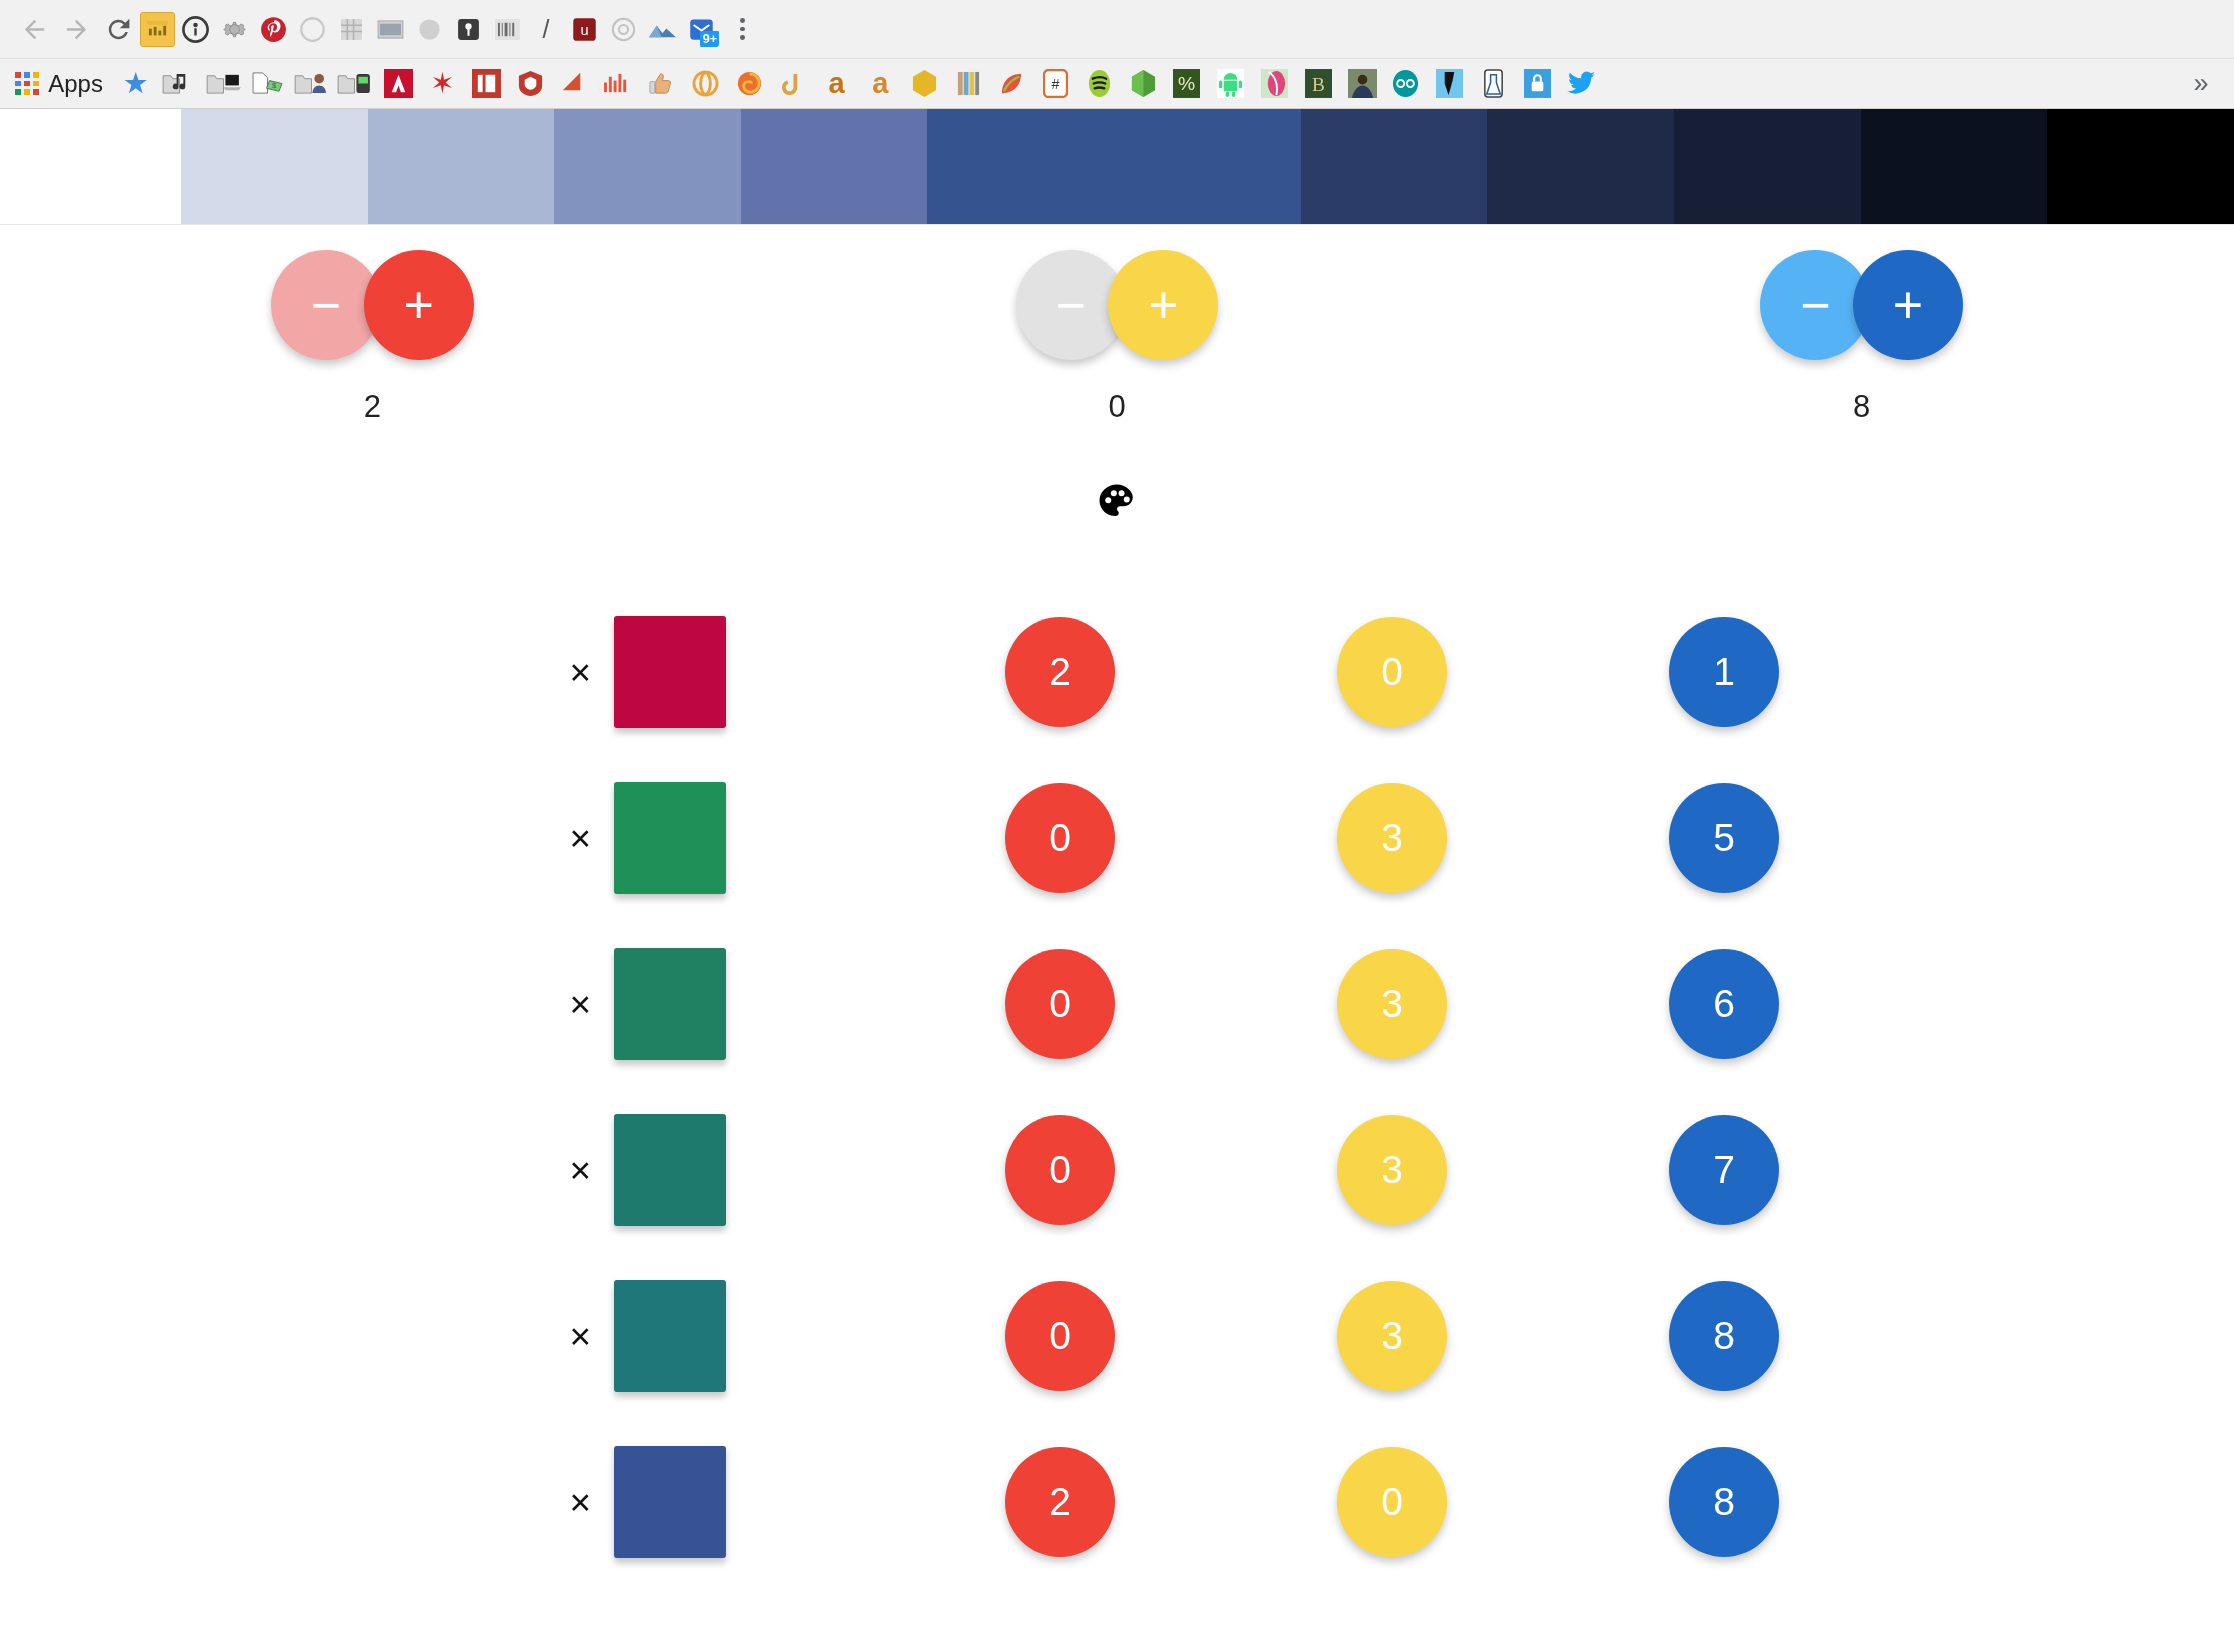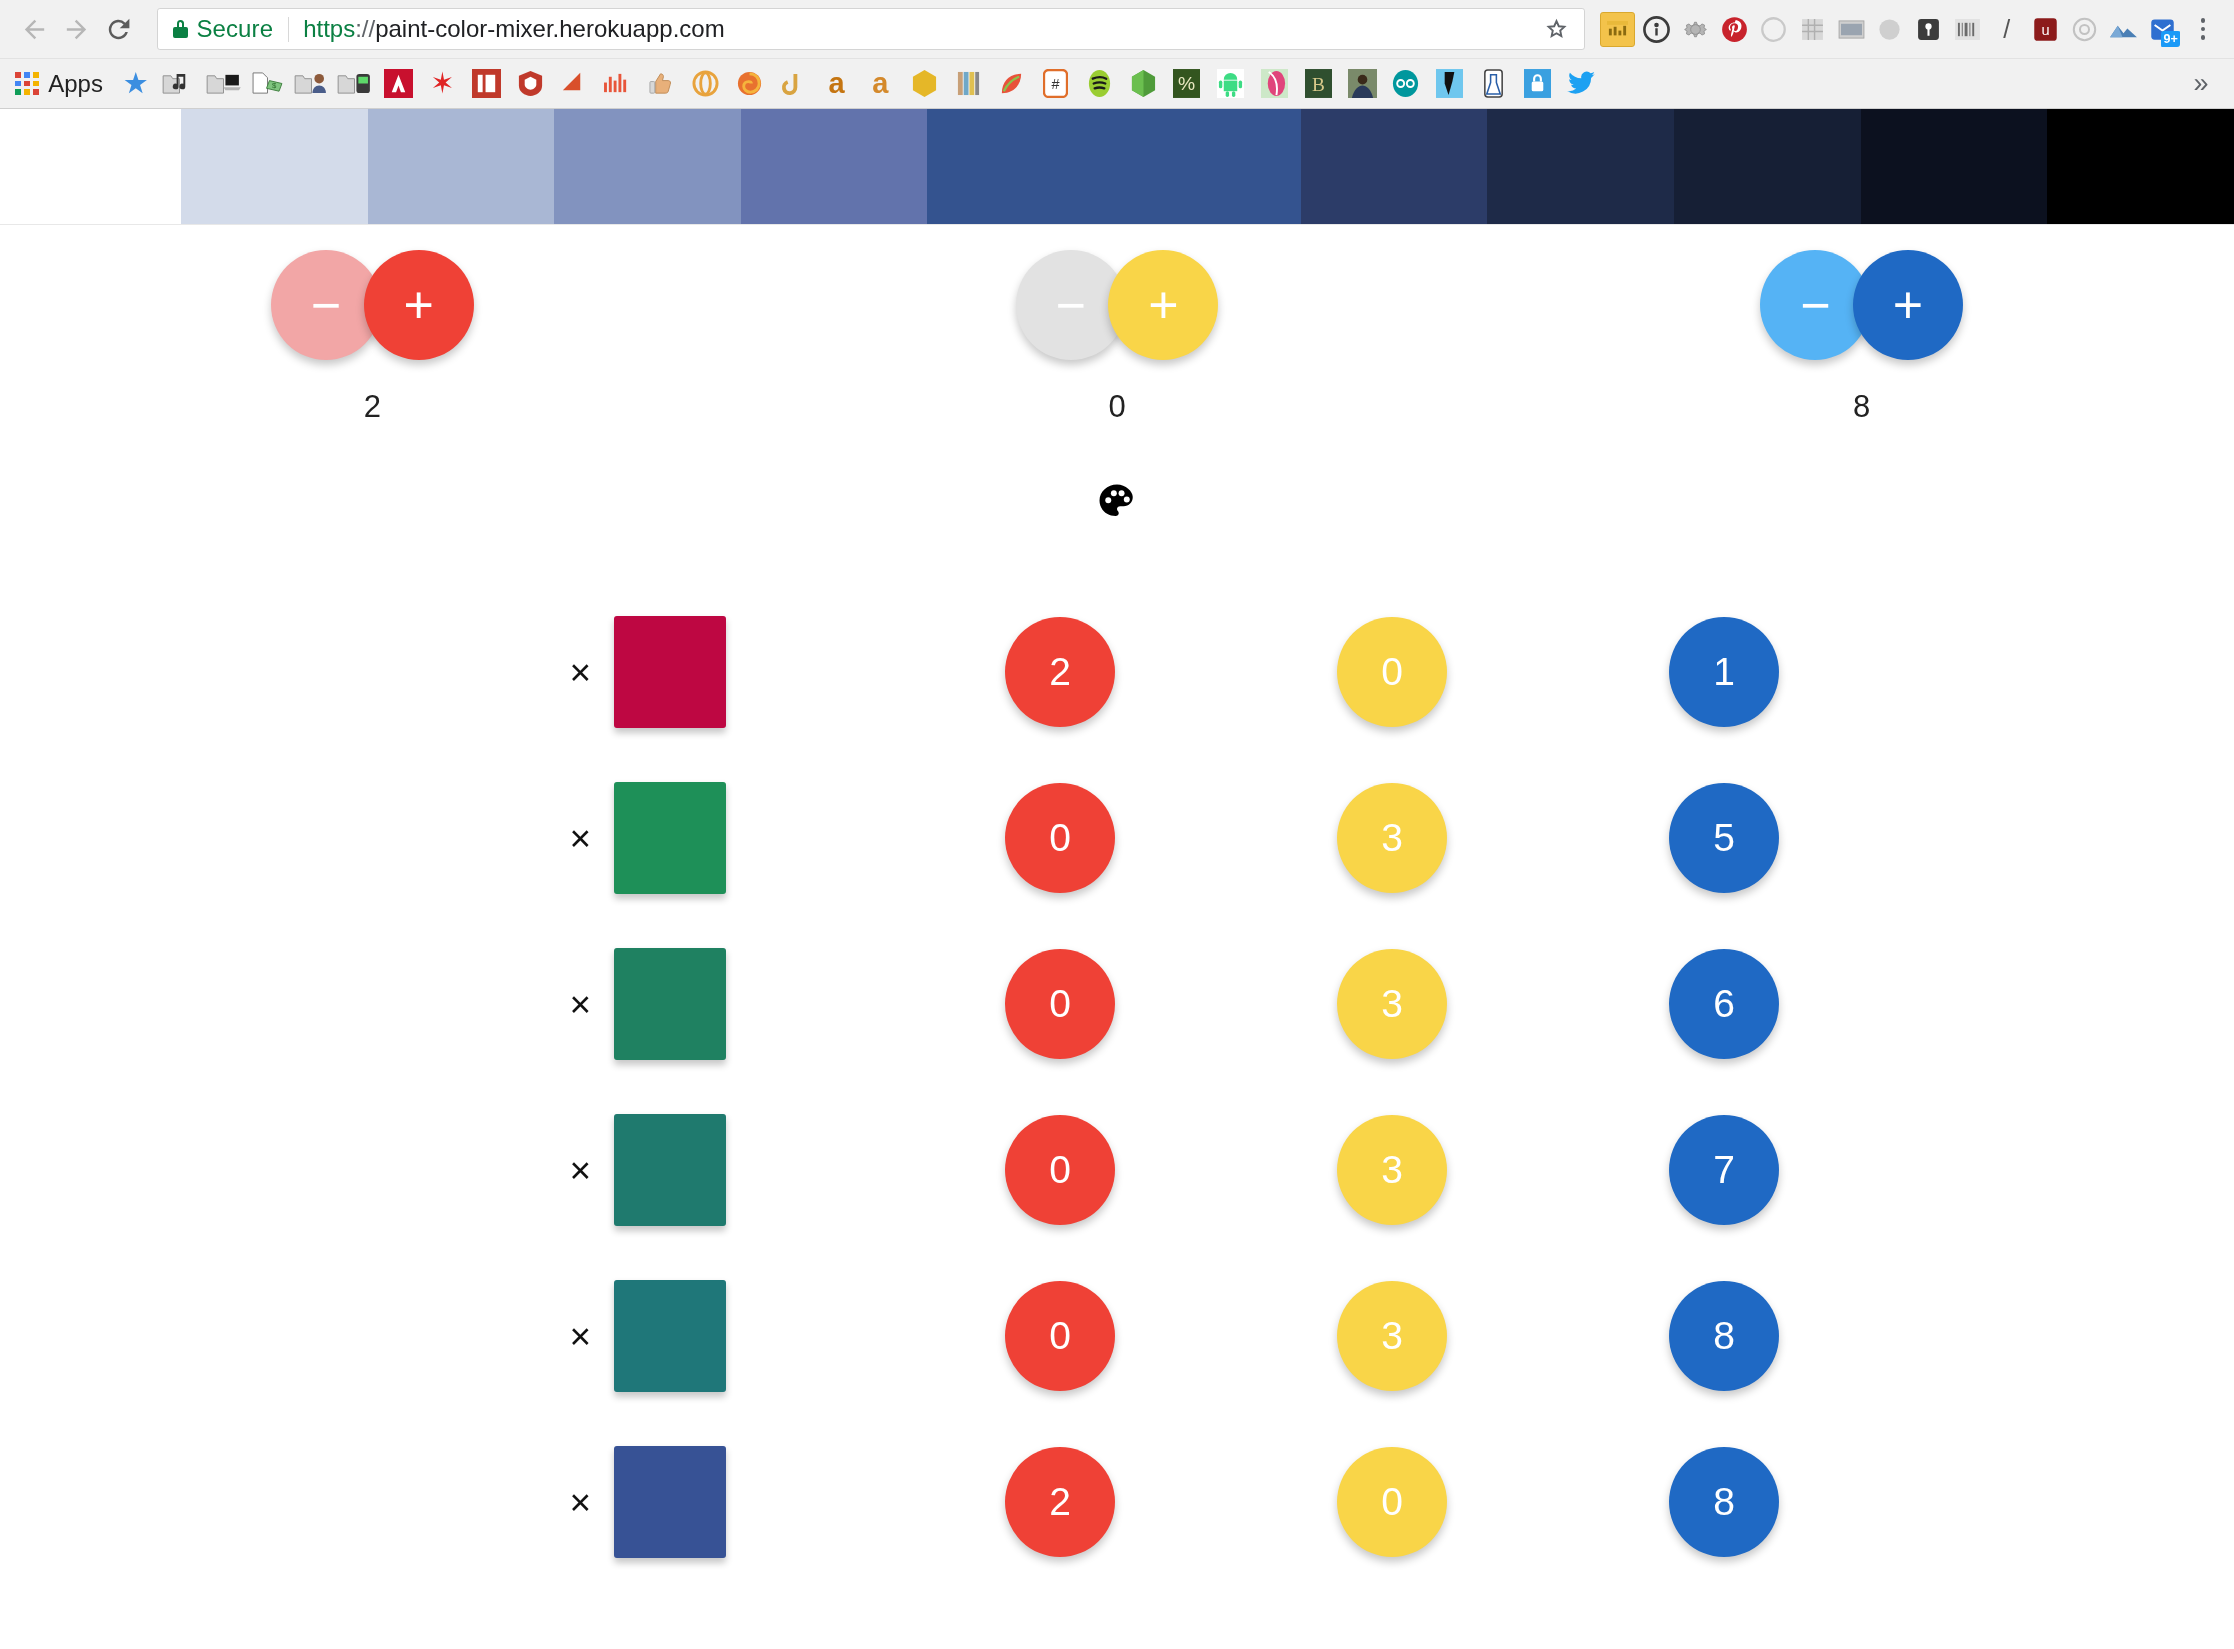--- a/index.html
+++ b/index.html
@@ -289,34 +289,20 @@
       <svg width="29" height="29" viewBox="0 0 24 24">
           <path d="M4 11h12.2l-5.6-5.6L12 4l8 8-8 8-1.4-1.4 5.6-5.6H4z" fill="currentColor"></path>
         </svg>
     </div>
     <div class="nav-btn reload">
       <svg width="29" height="29" viewBox="0 0 24 24">
           <path d="M17.65 6.35A8 8 0 1 0 19.73 14h-2.09A6 6 0 1 1 12 6a5.95 5.95 0 0 1 4.22 1.78L13 11h8V3z" fill="currentColor"></path>
         </svg>
     </div>
 
-    <div class="omnibox">
-      <span class="lock-icon">
-        <span class="shackle"></span>
-          <span class="body"></span>
-      </span>
-      <span class="secure-label">Secure</span>
-      <span class="omni-divider"></span>
-      <span class="url-text"><span class="scheme">https</span><span class="sep">://</span><span>paint-color-mixer.herokuapp.com</span></span>
-      <span class="star-icon">
-        <svg width="29" height="29" viewBox="0 0 24 24">
-            <path d="M12 5.1l1.9 4.2 4.6.5-3.4 3.1.9 4.5-4-2.3-4 2.3.9-4.5-3.4-3.1 4.6-.5L12 5.1z" fill="none" stroke="currentColor" stroke-width="1.6"></path>
-          </svg>
-      </span>
-    </div>
 
     <div class="ext-strip">
       <div class="ext-icon" style="background:#f3c34b;border:1.9px solid #d9a82e;">
         <svg width="21" height="15.4" viewBox="0 0 22 16">
             <rect x="0" y="0" width="22" height="4" fill="#e9b93a"></rect>
             <rect x="2" y="8" width="3" height="7" fill="#8a6a10"></rect>
             <rect x="7" y="6" width="3" height="9" fill="#8a6a10"></rect>
             <rect x="12" y="10" width="3" height="5" fill="#8a6a10"></rect>
             <rect x="17" y="5" width="3" height="10" fill="#8a6a10"></rect>
           </svg>

